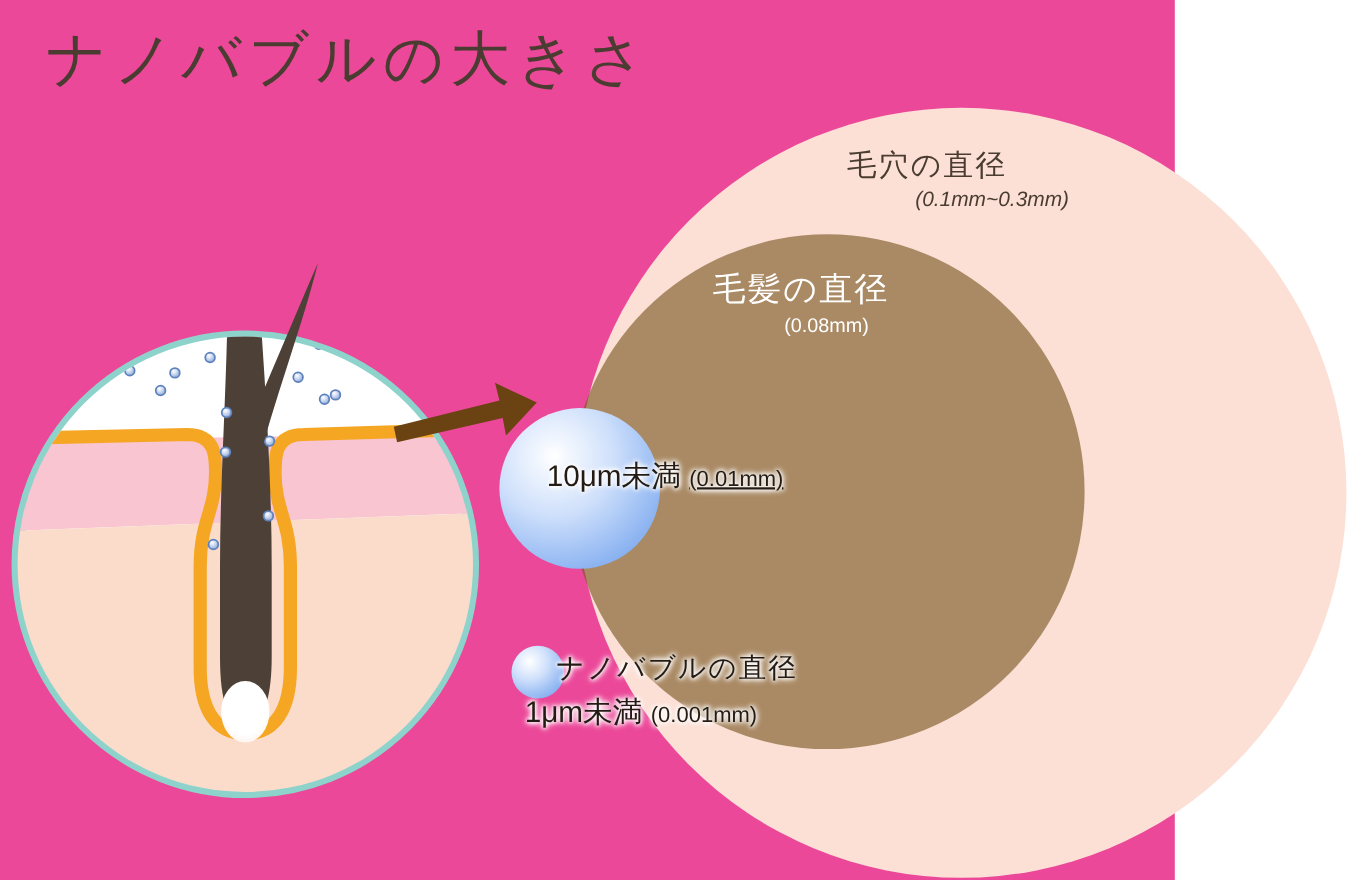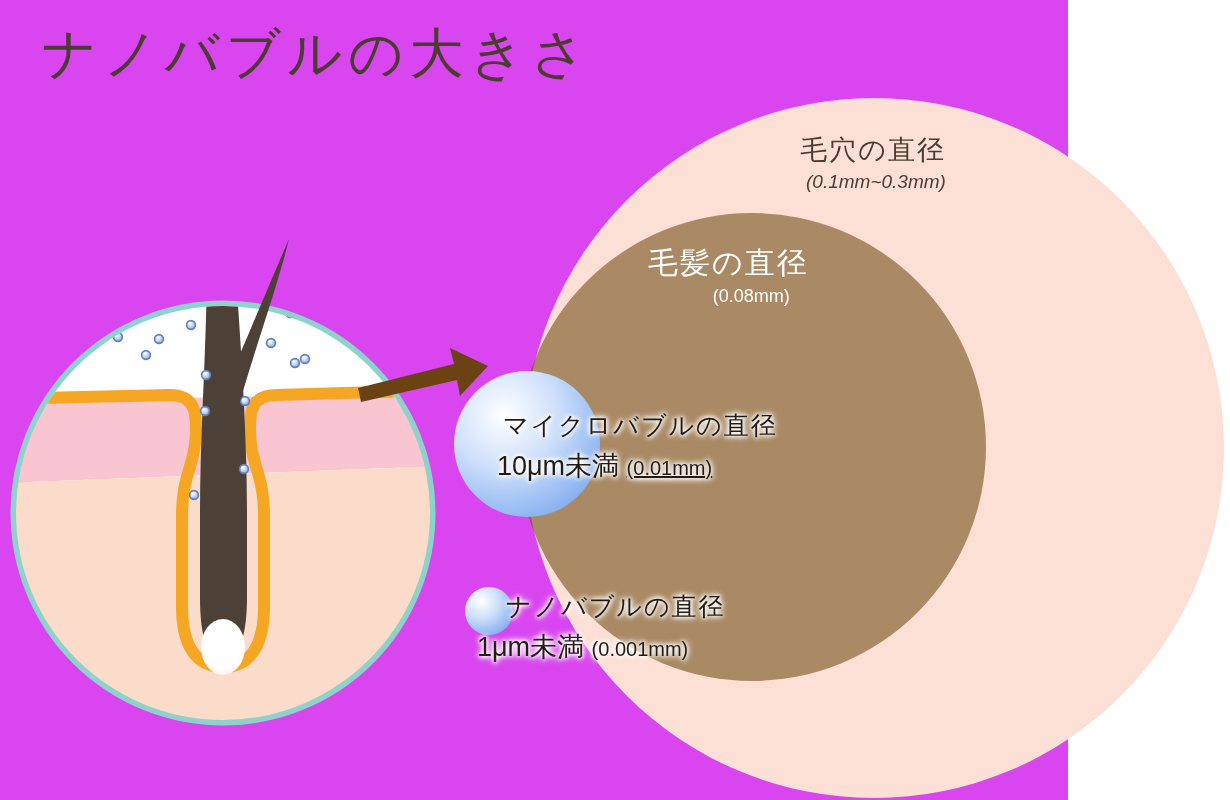--- a/index.html
+++ b/index.html
@@ -2,21 +2,21 @@
 <html><head>
 <meta charset="utf-8">
 <style>
   * { margin:0; padding:0; box-sizing:border-box; }
   html, body {
     width:1230px; height:800px;
     background:#ffffff;
     font-family:"Liberation Sans", "DejaVu Sans", sans-serif;
     overflow:hidden;
   }
-  #stage { position:relative; width:1068px; height:800px; background:#d946ef; }
+  #stage { position:relative; width:1068px; height:800px; background:#ec4899; }
 
   
   .title {
     position:absolute; left:42px; top:18px;
     font-size:54px; letter-spacing:6px;
     color:#4a3c30; font-weight:400; white-space:nowrap;
   }
 
   
   .circle-area { position:absolute; left:0; top:0; width:1230px; height:800px; }
@@ -45,21 +45,21 @@
         #ffffff 0%, #f2f7fe 10%, #cfe0fb 36%, #9dbff4 64%, #7da9ee 86%, #7fa8ea 100%);
   }
 
   
   .lbl { position:absolute; white-space:nowrap; }
   .lbl .l1 { display:block; }
   .lbl .l2 { display:block; }
   .lbl .l3 { display:block; }
 
   .lbl-pore {
-    left:744px; top:132px; color:#4a3c30; text-align:right;
+    left:770px; top:132px; color:#4a3c30; text-align:left;
   }
   .lbl-pore .l1 { font-size:27px; letter-spacing:2px; }
   .lbl-pore .l2 { font-size:31px; letter-spacing:1px; margin-top:5px; }
   .lbl-pore .l3 { font-size:19px; margin-top:3px; margin-left:62px;font-style:italic; }
 
   .lbl-hair {
     left:648px; top:243px; color:#ffffff; text-align:center;
   }
   .lbl-hair .l1 { font-size:30px; letter-spacing:2px; }
   .lbl-hair .l2 { font-size:30px; letter-spacing:1px; margin-top:5px; }
@@ -181,21 +181,20 @@
       <span class="l1">毛穴の直径</span>
       <span class="l3">(0.1mm~0.3mm)</span>
     </div>
 
     <div class="lbl lbl-hair">
       <span class="l1">毛髪の直径</span>
       <span class="l3">(0.08mm)</span>
     </div>
 
     <div class="lbl lbl-micro">
-      <span class="l1">マイクロバブルの直径</span>
       <span class="l2">
         <span>10μm未満</span>
         <span class="sub">(0.01mm)</span>
       </span>
     </div>
 
     <div class="lbl lbl-nano">
       <span class="l1">ナノバブルの直径</span>
       <span class="l2">
         <span>1μm未満</span>

